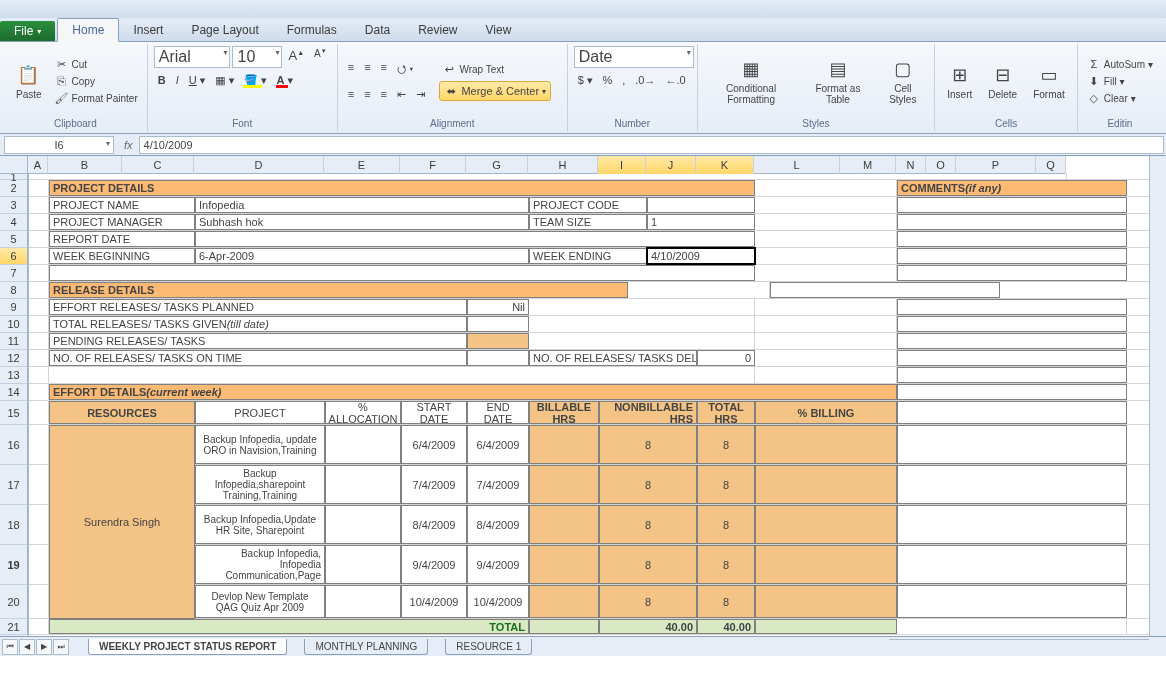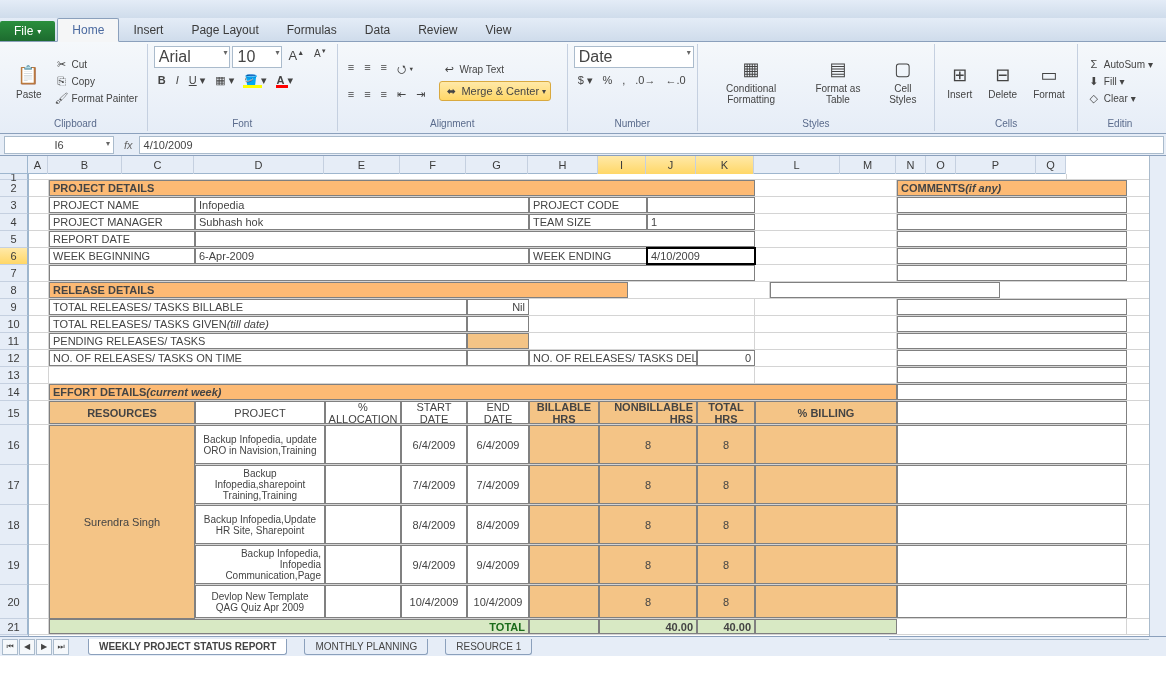--- a/index.html
+++ b/index.html
@@ -259,21 +259,21 @@
           <div class="rowhdr" style="height: 17px;">9</div>
           <div class="rowhdr" style="height: 17px;">10</div>
           <div class="rowhdr" style="height: 17px;">11</div>
           <div class="rowhdr" style="height: 17px;">12</div>
           <div class="rowhdr" style="height: 17px;">13</div>
           <div class="rowhdr" style="height: 17px;">14</div>
           <div class="rowhdr" style="height: 24px;">15</div>
           <div class="rowhdr" style="height: 40px;">16</div>
           <div class="rowhdr" style="height: 40px;">17</div>
           <div class="rowhdr" style="height: 40px;">18</div>
-          <div class="rowhdr" style="height: 40px;">19</div>
+          <div class="rowhdr" style="height: 40px; font-weight: bold;">19</div>
           <div class="rowhdr" style="height: 34px;">20</div>
           <div class="rowhdr" style="height: 16px;">21</div>
         </div>
       <div class="grid">
         <div class="gridinner" id="gridinner">
             <div class="cellrow" style="height: 6px;">
               <div class="cell " style="width: 1038px;"></div>
             </div>
             <div class="cellrow" style="height: 17px;">
               <div class="cell " style="width: 20px;"></div>
@@ -325,21 +325,21 @@
               <div class="cell bordered" style="width: 230px;"></div>
             </div>
             <div class="cellrow" style="height: 17px;">
               <div class="cell " style="width: 20px;"></div>
               <div class="cell hdr-grey bordered" style="width: 579px;">RELEASE DETAILS</div>
               <div class="cell " style="width: 142px;"></div>
               <div class="cell bordered" style="width: 230px;"></div>
             </div>
             <div class="cellrow" style="height: 17px;">
               <div class="cell " style="width: 20px;"></div>
-              <div class="cell bordered" style="width: 418px;">TOTAL RELEASES/ TASKS BILLABLE</div>
+              <div class="cell bordered" style="width: 418px;">EFFORT RELEASES/ TASKS PLANNED</div>
               <div class="cell bordered" style="width: 62px; text-align: right; justify-content: flex-end;">Nil</div>
               <div class="cell " style="width: 226px;"></div>
               <div class="cell " style="width: 142px;"></div>
               <div class="cell bordered" style="width: 230px;"></div>
             </div>
             <div class="cellrow" style="height: 17px;">
               <div class="cell " style="width: 20px;"></div>
               <div class="cell bordered" style="width: 418px;">TOTAL RELEASES/ TASKS GIVEN <i>(till date)</i></div>
               <div class="cell bordered" style="width: 62px;"></div>
               <div class="cell " style="width: 226px;"></div>

